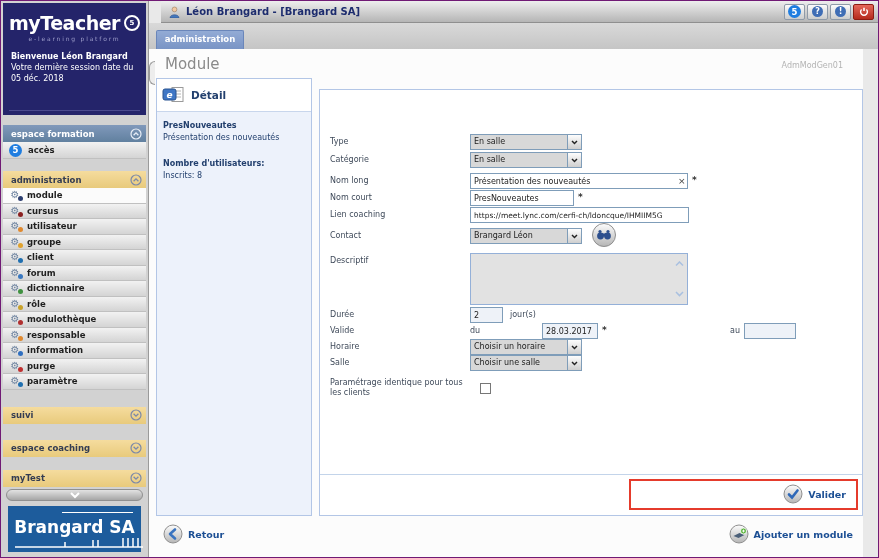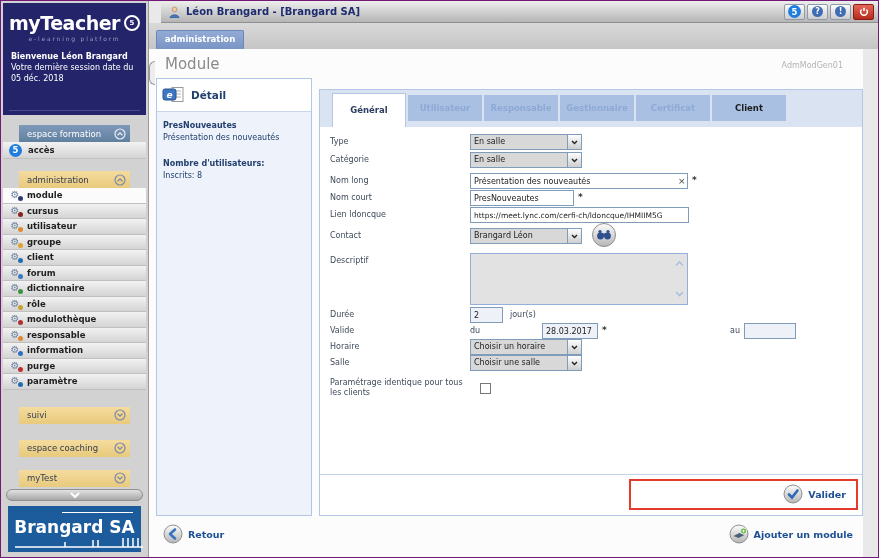--- a/index.html
+++ b/index.html
@@ -11,21 +11,21 @@
   .sidebar { position:absolute; left:0; top:0; width:148px; height:558px; background:#d2d2d2; border-right:1px solid #9a9a9a; }
   .logo-box { margin:2px; height:112px; background:#24246a; color:#fff; padding:9px 8px 4px; position:relative; }
   .brand-row { display:flex; align-items:center; justify-content:center; gap:4px; }
   .brand { font-size:19px; font-weight:bold; letter-spacing:-0.5px; }
   .ring { width:16px; height:16px; border:2.5px solid #fff; border-radius:50%; font-size:7px; font-weight:bold; display:flex; align-items:center; justify-content:center; flex:0 0 auto; }
   .tagline { text-align:center; font-size:6px; letter-spacing:1.8px; color:#9b9bc8; margin-top:1px; white-space:nowrap; }
   .welcome { font-size:8px; line-height:1.4; }
   .welcome.b { font-weight:bold; margin-top:9px; }
   .logo-sep { position:absolute; left:6px; right:6px; bottom:4px; height:1px; background:#4a4a8e; }
 
-  .sec { height:17px; margin:0 18px; display:flex; align-items:center; padding:0 4px 0 8px; font-size:8.5px; font-weight:normal; }
+  .sec { height:17px; margin:0 2px; display:flex; align-items:center; padding:0 4px 0 8px; font-size:8.5px; font-weight:bold; }
   .sec .t { flex:1; }
   .sec.blue { background:linear-gradient(#8099bb,#61809f); color:#fff; margin-top:10px; }
   .sec.tan  { background:linear-gradient(#f5dc9e,#e8ca7c); color:#333c52; }
   .nav-item { height:17px; margin:0 2px; display:flex; align-items:center; gap:6px; padding-left:6px; background:linear-gradient(#f2f2f2,#d4d4d4); border-bottom:1px solid #c0c0c0; font-size:8.5px; font-weight:bold; color:#1f1f1f; }
   .nav-items .nav-item { height:15.5px; }
   .nav-item.active { background:#fbfbfb; }
   .gear { font-size:10px; color:#6f84a0; line-height:1; width:12px; text-align:center; position:relative; }
   .gear::after { content:""; position:absolute; right:-2px; bottom:-1px; width:5px; height:5px; border-radius:50%; }
   .nav-items .nav-item:nth-child(1)  .gear::after{ background:#2c3e70; }
   .nav-items .nav-item:nth-child(2)  .gear::after{ background:#8b2020; }
@@ -299,28 +299,20 @@
       </div>
       <div class="dp-body">
         <div class="b">PresNouveautes</div>
         <div>Présentation des nouveautés</div>
         <div class="b mt">Nombre d'utilisateurs:</div>
         <div>Inscrits: 8</div>
       </div>
     </section>
 
     <section class="main-panel">
-      <div class="tabstrip">
-        <div class="tab active"><span>Général</span></div>
-        <div class="tab dis t2"><span>Utilisateur</span></div>
-        <div class="tab dis t3"><span>Responsable</span></div>
-        <div class="tab dis t4"><span>Gestionnaire</span></div>
-        <div class="tab dis t5"><span>Certificat</span></div>
-        <div class="tab enab t6"><span>Client</span></div>
-      </div>
 
       <span class="flbl" style="top:47px">Type</span>
       <div class="sel" style="left:150px;top:44px;width:112px">
         <span class="selv">En salle</span>
         <span class="dd">
             <svg width="7" height="5">
               <path d="M1 1 L3.5 3.6 L6 1" fill="none" stroke="#222" stroke-width="1.4"></path>
             </svg>
           </span>
       </div>
@@ -337,21 +329,21 @@
 
       <span class="flbl" style="top:86px">Nom long</span>
       <input class="tbx" style="left: 150px; top: 83px; width: 218px;" value="Présentation des nouveautés">
       <span class="clearx" style="left:358px;top:87px">×</span>
       <span class="req" style="left:372px;top:85px">*</span>
 
       <span class="flbl" style="top:103px">Nom court</span>
       <input class="tbx" style="left: 150px; top: 100px; width: 104px;" value="PresNouveautes">
       <span class="req" style="left:258px;top:102px">*</span>
 
-      <span class="flbl" style="top:120px">Lien ldoncque</span>
+      <span class="flbl" style="top:120px">Lien coaching</span>
       <input class="tbx" style="left: 150px; top: 117px; width: 219px; font-size: 7.5px;" value="https://meet.lync.com/cerfi-ch/ldoncque/IHMIIM5G">
 
       <span class="flbl" style="top:141px">Contact</span>
       <div class="sel" style="left:150px;top:138px;width:112px">
         <span class="selv">Brangard Léon</span>
         <span class="dd">
             <svg width="7" height="5">
               <path d="M1 1 L3.5 3.6 L6 1" fill="none" stroke="#222" stroke-width="1.4"></path>
             </svg>
           </span>

